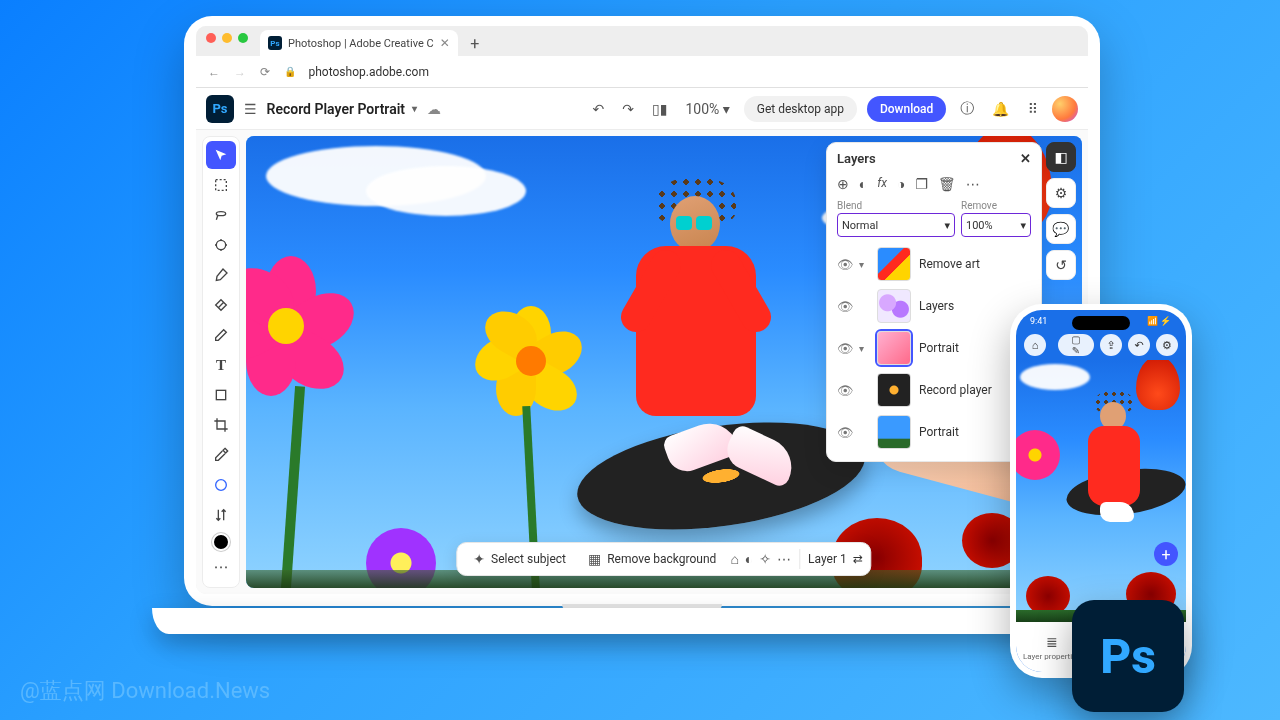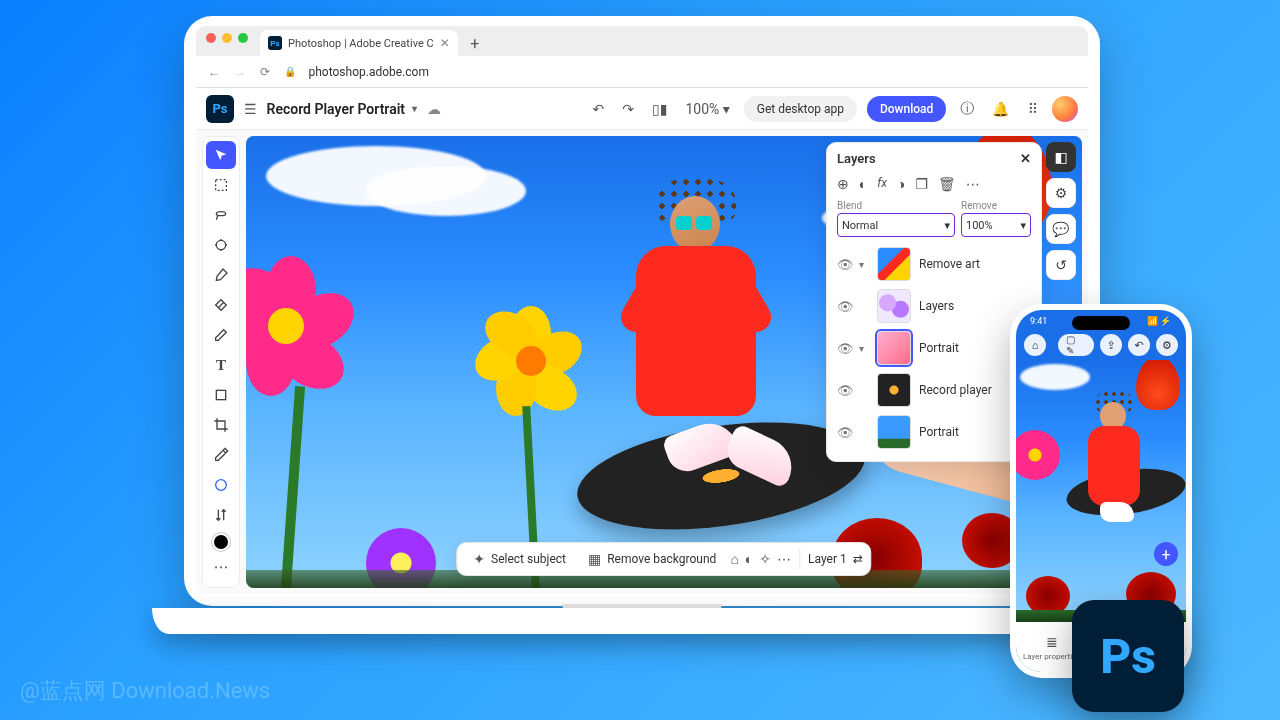--- a/index.html
+++ b/index.html
@@ -81,21 +81,21 @@
   .layer-item .vis { color:#777; font-size:13px; width:14px; text-align:center;}
   .layer-item .exp { color:#777; font-size:10px; width:10px;}
   .thumb { width:34px; height:34px; border-radius:4px; border:1px solid #ddd; flex-shrink:0;}
   .layer-item.sel .thumb { outline:2px solid #4356ff; }
 
   .context-bar { position:absolute; left:50%; transform:translateX(-50%); bottom:12px; height:34px; background:#fff; border:1px solid #e6e6e6; border-radius:10px; box-shadow:0 4px 16px rgba(0,0,0,0.12); display:flex; align-items:center; gap:6px; padding:0 8px; z-index:20; font-size:12px; color:#333;}
   .cbtn { display:flex; align-items:center; gap:6px; padding:4px 8px; border-radius:6px; }
   .csep { width:1px; height:20px; background:#e6e6e6; margin:0 2px;}
   .cicn { color:#555; font-size:14px;}
 
-  .phone { position:absolute; right:88px; top:304px; width:182px; height:374px; z-index:50; }
+  .phone { position:absolute; right:88px; top:304px; width:182px; height:374px; z-index:50;text-align:center; }
   .phone-bezel { width:100%; height:100%; background:#fff; border-radius:32px; box-shadow:0 16px 40px rgba(0,0,0,0.3); padding:6px; }
   .phone-screen { width:100%; height:100%; border-radius:26px; overflow:hidden; position:relative; background:#1a6fe8; display:flex; flex-direction:column;}
   .notch { position:absolute; top:6px; left:50%; transform:translateX(-50%); width:58px; height:14px; background:#000; border-radius:10px; z-index:5;}
   .status { height:20px; display:flex; justify-content:space-between; align-items:center; padding:2px 14px 0 14px; font-size:9px; color:#fff; z-index:4; position:relative;}
   .phone-top { height:30px; display:flex; align-items:center; gap:6px; padding:0 8px; z-index:4; position:relative;}
   .ph-btn { width:22px; height:22px; border-radius:50%; background:rgba(255,255,255,0.9); display:flex; align-items:center; justify-content:center; font-size:11px; color:#333;}
   .ph-pill { height:22px; padding:0 8px; border-radius:12px; background:rgba(255,255,255,0.9); display:flex; align-items:center; gap:4px; font-size:10px; color:#444;}
   .phone-canvas { flex:1; position:relative; overflow:hidden;}
   .phone-bottom { height:50px; background:#fff; display:flex; justify-content:space-around; align-items:center; font-size:8px; color:#666;}
   .pb-item { display:flex; flex-direction:column; align-items:center; gap:2px;}

